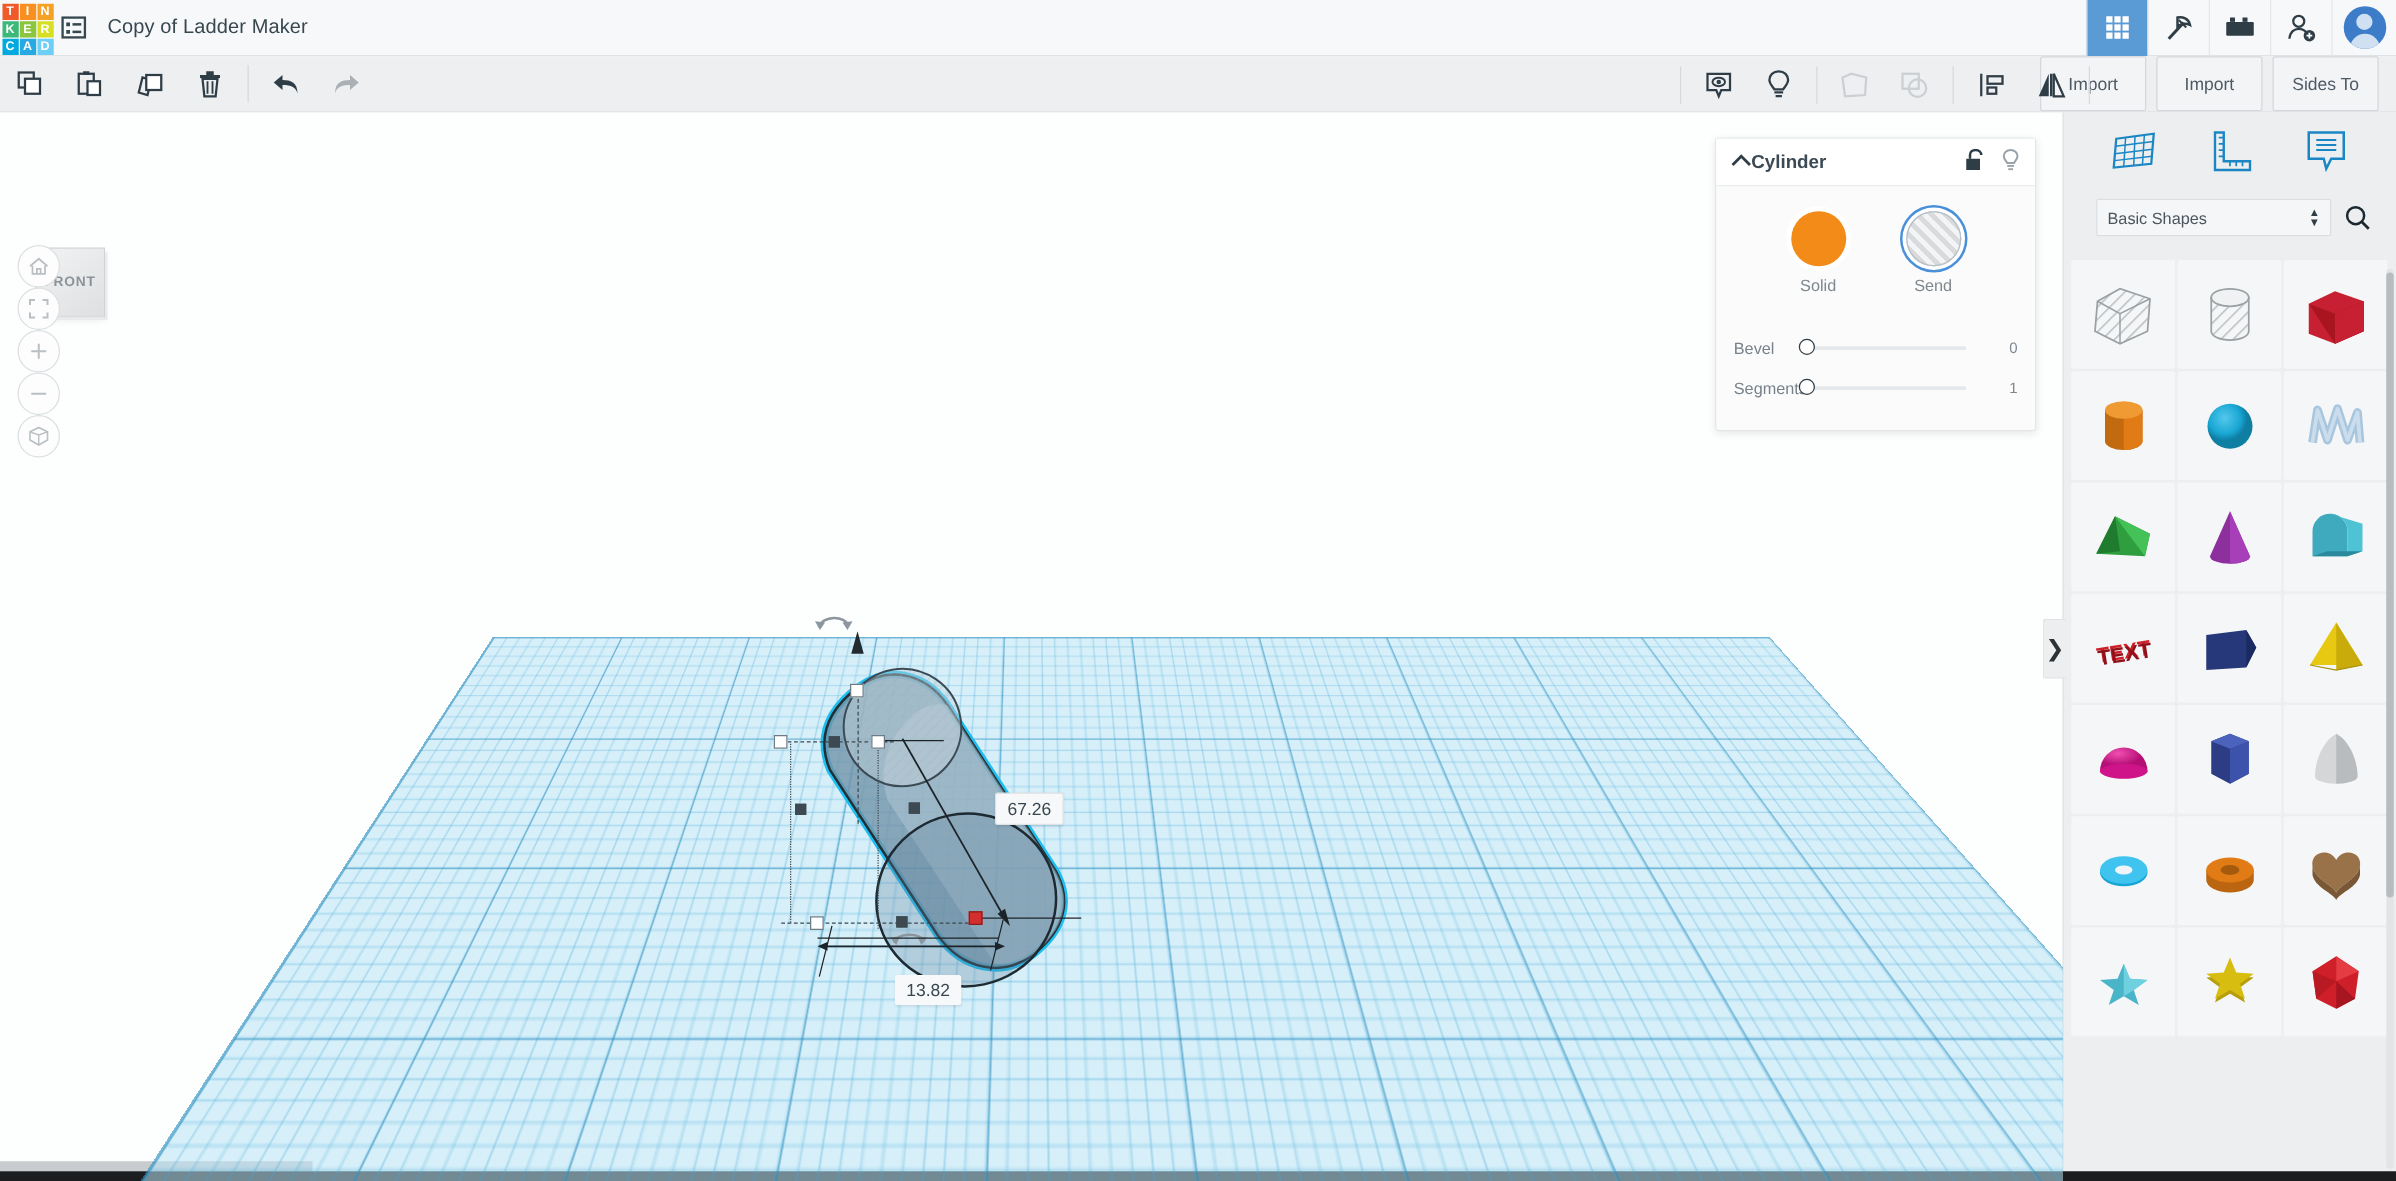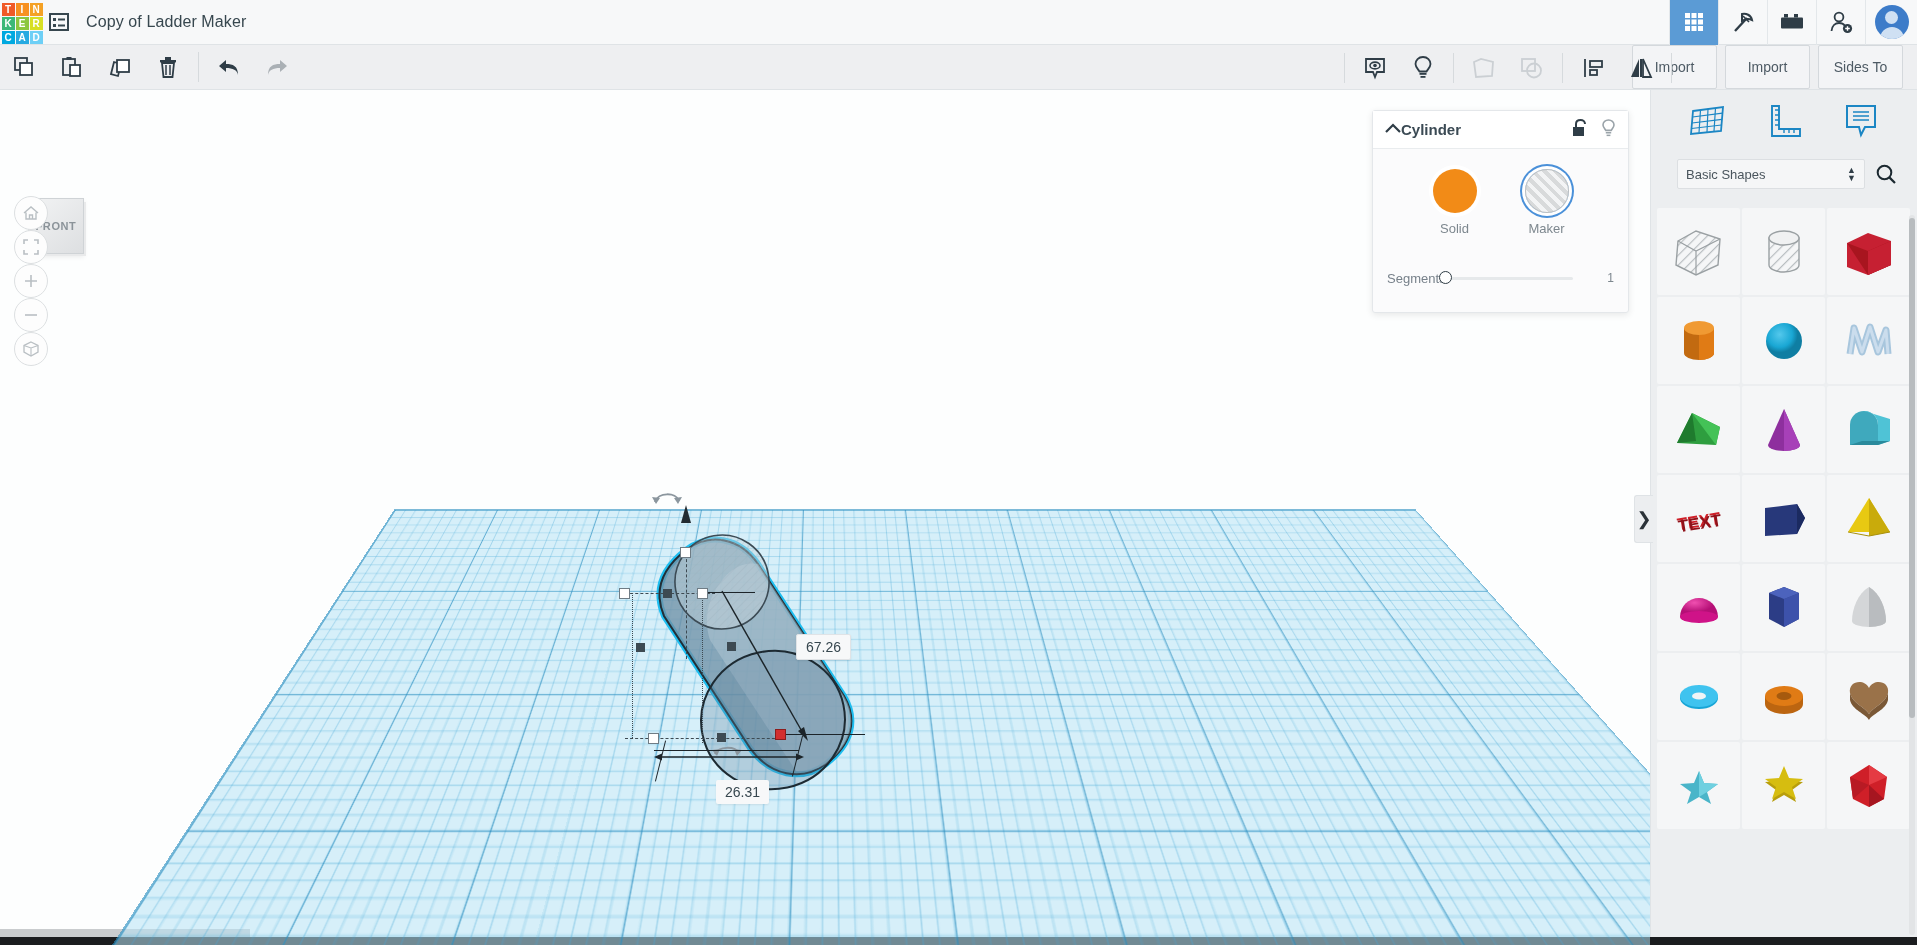--- a/index.html
+++ b/index.html
@@ -392,21 +392,21 @@
     <div class="h" style="left:619px;top:498px;"></div>
     <div class="h" style="left:697px;top:498px;"></div>
     <div class="h" style="left:648px;top:643px;"></div>
     <div class="h red" style="left:775px;top:639px;"></div>
     <div class="h dark" style="left:663px;top:499px;"></div>
     <div class="h dark" style="left:636px;top:553px;"></div>
     <div class="h dark" style="left:727px;top:552px;"></div>
     <div class="h dark" style="left:717px;top:643px;"></div>
 
     <div class="measure" style="left:796px;top:544px;">67.26</div>
-    <div class="measure" style="left:716px;top:690px;border:none;background:#f7f8f9;">26.31</div>
+    <div class="measure" style="left:716px;top:690px;border:none;background:#f7f8f9;">13.82</div>
   </div>
 
   <div id="viewcube">FRONT</div>
   <div class="vbtn" style="top:106px">
     <svg width="18" height="18" viewBox="0 0 18 18">
         <path d="M2 9 L9 3 L16 9 M4 8.5 V15 H14 V8.5 M7.5 15 V11 H10.5 V15" fill="none" stroke="#b9bfc3" stroke-width="1.4"></path>
       </svg>
   </div>
   <div class="vbtn" style="top:140px">
     <svg width="18" height="18" viewBox="0 0 18 18">
@@ -457,27 +457,35 @@
     </span>
   </div>
   <div id="props-body">
     <div id="sh-row">
       <div class="sh-opt">
         <div class="sh-swatch sh-solid"></div>
         <div class="sh-label">Solid</div>
       </div>
       <div class="sh-opt sel">
         <div class="sh-swatch sh-hole"></div>
-        <div class="sh-label">Maker</div>
+        <div class="sh-label">Send</div>
       </div>
     </div>
 
     <div style="height:22px"></div>
 
 
+    <div class="slider-row">
+      <div class="sl-label">Bevel</div>
+      <div class="sl-track">
+        <div class="sl-fill" style="width:0%"></div>
+        <div class="sl-knob" style="left:-6.5px"></div>
+      </div>
+      <div class="sl-val">0</div>
+    </div>
 
     <div class="slider-row">
       <div class="sl-label">Segments</div>
       <div class="sl-track">
         <div class="sl-fill" style="width:0%"></div>
         <div class="sl-knob" style="left:-6.5px"></div>
       </div>
       <div class="sl-val">1</div>
     </div>
   </div>

